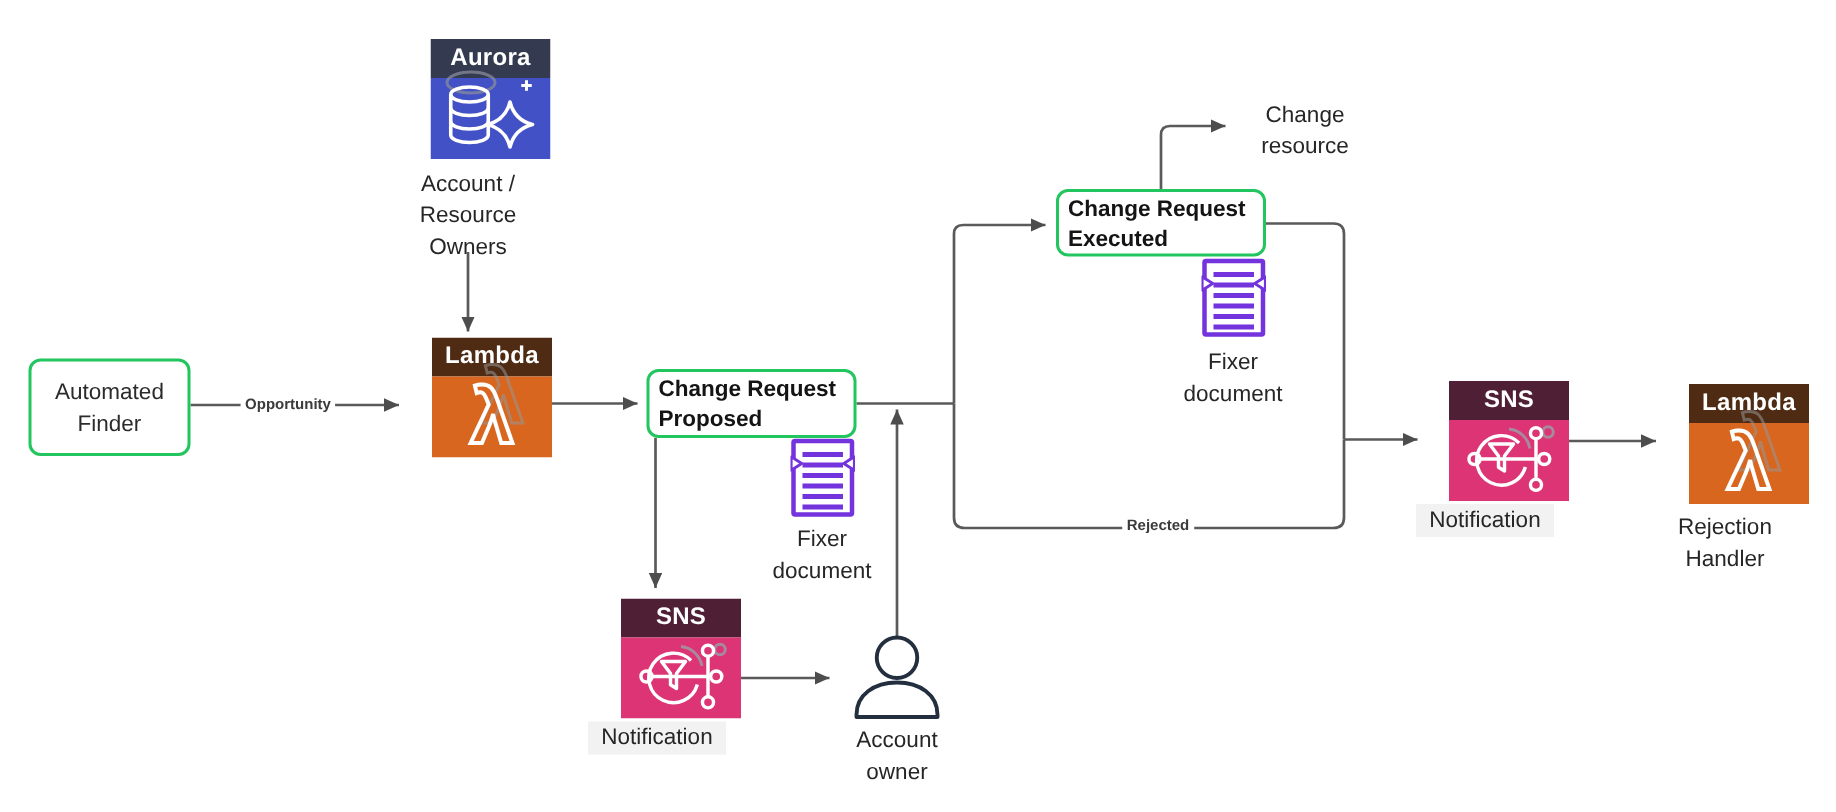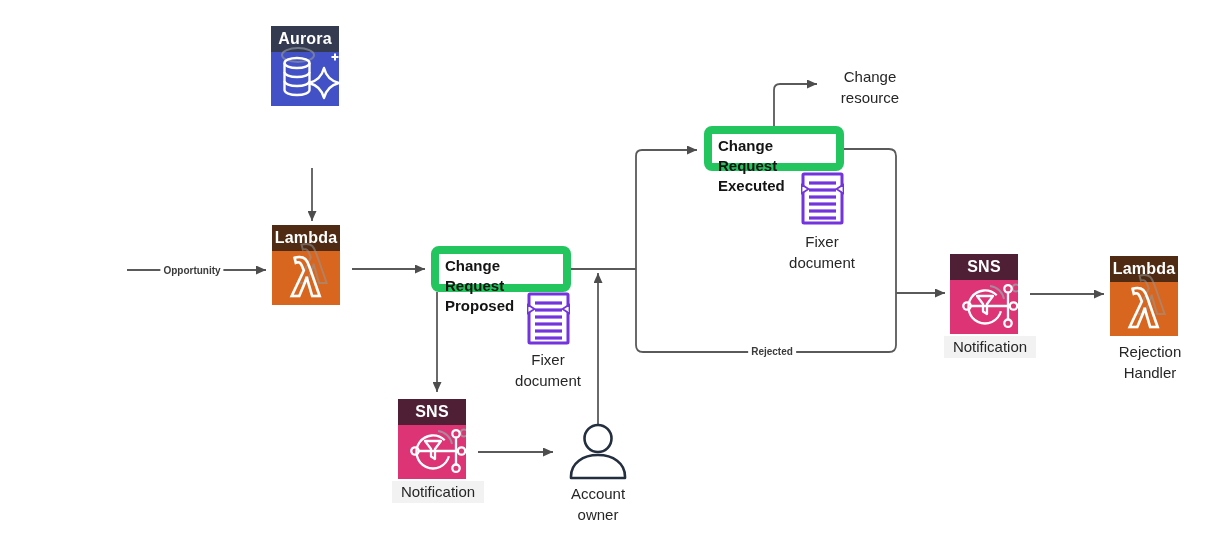--- a/index.html
+++ b/index.html
@@ -1,35 +1,35 @@
 <!DOCTYPE html>
 <html><head>
 <meta charset="utf-8">
 <style>
   html,body{margin:0;padding:0;background:#fff;}
   .canvas{position:relative;width:1224px;height:541px;background:#ffffff;
           font-family:"Liberation Sans",sans-serif;overflow:hidden;}
   svg{display:block;}
   .edge-layer{position:absolute;left:0;top:0;}
   
-  .aws-icon{position:absolute;width:68px;height:80px;overflow:hidden;}
+  .aws-icon{position:absolute;width:80px;height:80px;overflow:hidden;margin-left:16px;}
   .aws-icon .hdr{position:absolute;left:0;top:0;right:0;height:26px;color:#fff;
                  font-weight:bold;font-size:16px;line-height:26px;text-align:center;letter-spacing:.2px;}
   .aws-icon .bd{position:absolute;left:0;top:26px;right:0;bottom:0;}
   .aurora .hdr{background:#343B51}.aurora .bd{background:#4252C6}
   .lambda .hdr{background:#4E2B12}.lambda .bd{background:#D8661F}
   .sns    .hdr{background:#4E1F35}.sns    .bd{background:#DC3474}
   .glyph-svg{position:absolute;left:0;top:0;}
   
   .lam{position:absolute;left:0;right:0;top:26px;height:54px;text-align:center;
        font-size:52px;line-height:54px;font-weight:bold;color:#fff;
        -webkit-text-fill-color:transparent;-webkit-text-stroke:2.6px #ffffff;}
   .lam.ghost{-webkit-text-stroke:2px rgba(150,150,150,.55);transform:translate(7px,-13px);}
   
-  .node-box{position:absolute;background:#fff;border:8px solid #22c55e;border-radius:8px;
+  .node-box{position:absolute;background:#fff;border:2px solid #22c55e;border-radius:8px;
             box-sizing:border-box;color:#141414;}
   .node-box.title{font-weight:bold;font-size:15px;line-height:20px;padding:2px 6px;white-space:pre-line;}
   .node-box.center{display:flex;align-items:center;justify-content:center;text-align:center;
             font-size:15px;line-height:21px;color:#2b2b2b;white-space:pre-line;font-weight:400;}
   
   .caption{position:absolute;transform:translateX(-50%);text-align:center;font-size:15px;
            line-height:21px;color:#262626;white-space:pre-line;}
   .label-bg{position:absolute;background:#F2F2F2;text-align:center;font-size:15px;
             height:22px;line-height:22px;color:#262626;}
   .edge-label{position:absolute;transform:translate(-50%,-50%);background:#fff;
@@ -73,21 +73,26 @@
           <path d="M38.5,37 V64"></path>
         <path d="M13.5,64 A12.5,5 0 0 0 38.5,64"></path>
         <path d="M13.5,46 A12.5,5 0 0 0 38.5,46"></path>
         <path d="M13.5,55 A12.5,5 0 0 0 38.5,55"></path>
         <ellipse cx="26" cy="37" rx="12.5" ry="5"></ellipse>
       </g>
       <path d="M53,42 Q56,54 68,57 Q56,60 53,72 Q50,60 38,57 Q50,54 53,42 Z" fill="#4252C6" stroke="#ffffff" stroke-width="2.4" stroke-linejoin="round"></path>
       <path d="M64,27.5 V34.5 M60.5,31 H67.5" stroke="#ffffff" stroke-width="2"></path>
     </svg>
   </div>
+  <div class="caption" style="left:312px;top:112px;">Account /
+Resource
+Owners</div>
 
+  <div class="node-box center" style="left:19px;top:239px;width:108px;height:65px;">Automated
+Finder</div>
   <div class="edge-label" style="left:192px;top:270px;">Opportunity</div>
 
   <div class="aws-icon lambda" style="left:272px;top:225px;">
     <div class="hdr">Lambda</div>
     <div class="bd"></div>
     <div class="lam ghost">λ</div>
     <div class="lam">λ</div>
   </div>
 
   <div class="node-box title" style="left:431px;top:246px;width:140px;height:46px;">Change Request

